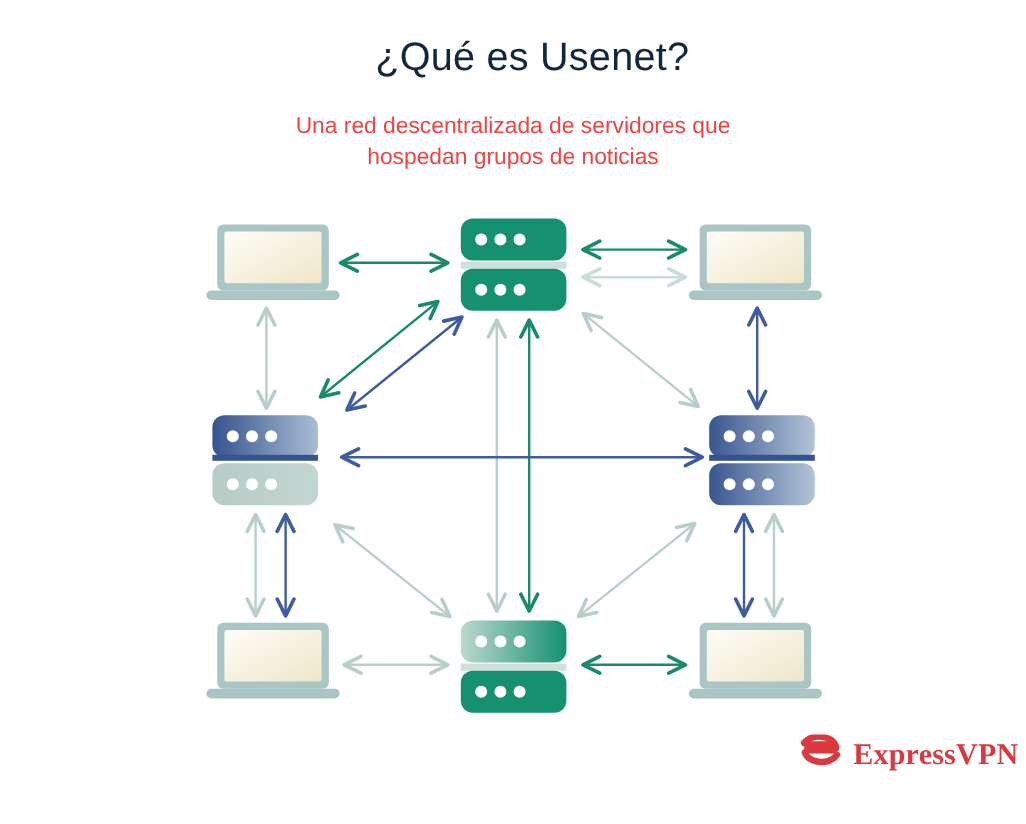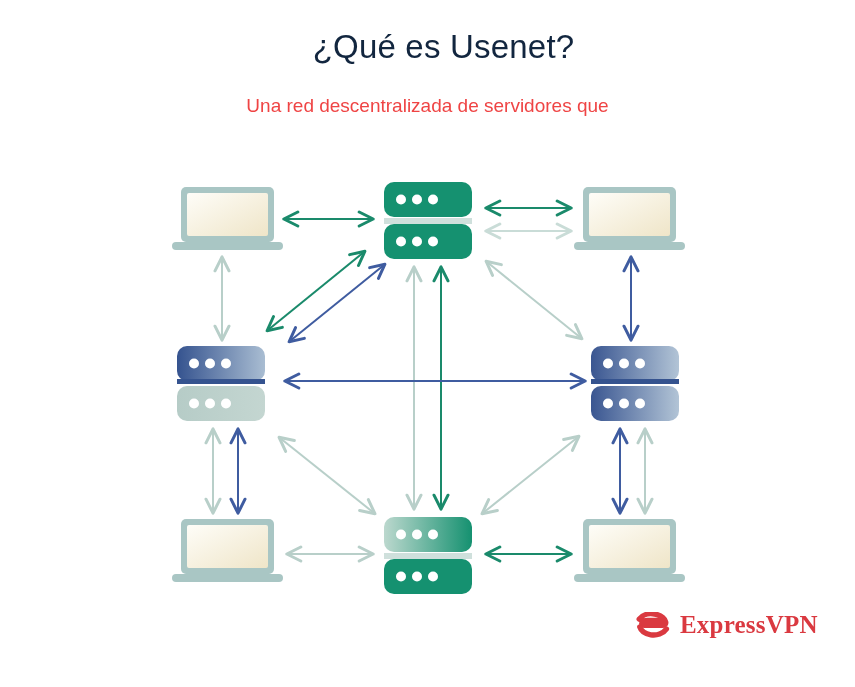--- a/index.html
+++ b/index.html
@@ -45,44 +45,45 @@
   .subtitle .line {
     display: block;
   }
   #diagram-svg {
     position: absolute;
     top: 0;
     left: 0;
   }
   .brand {
     position: absolute;
-    left: 635px;
+    left: 666px;
     top: 612px;
     display: flex;
-    align-items: flex-start;
+    align-items: flex-end;
     gap: 9px;
   }
   .brand-word {
     font-family: "Liberation Serif", serif;
     font-size: 25px;
     font-weight: 700;
     color: #da3940;
     letter-spacing: 0.2px;
     line-height: 1;
   }
 </style>
 </head>
 <body>
 
 <div id="infographic">
 
   <div class="title">¿Qué es Usenet?</div>
 
   <div class="subtitle">
     <span class="line">Una red descentralizada de servidores que</span>
+    <span class="line">hospedan grupos de noticias</span>
   </div>
 
   <svg id="diagram-svg" width="855" height="687" viewBox="0 0 855 687">
     <defs>
       <linearGradient id="gradLaptopScreen" x1="0" y1="0" x2="1" y2="1">
         <stop offset="0%" stop-color="#fefdf8"></stop>
         <stop offset="100%" stop-color="#efe5c8"></stop>
       </linearGradient>
       <linearGradient id="gradBlueUnit" x1="0" y1="0" x2="1" y2="0">
         <stop offset="0%" stop-color="#35538f"></stop>

